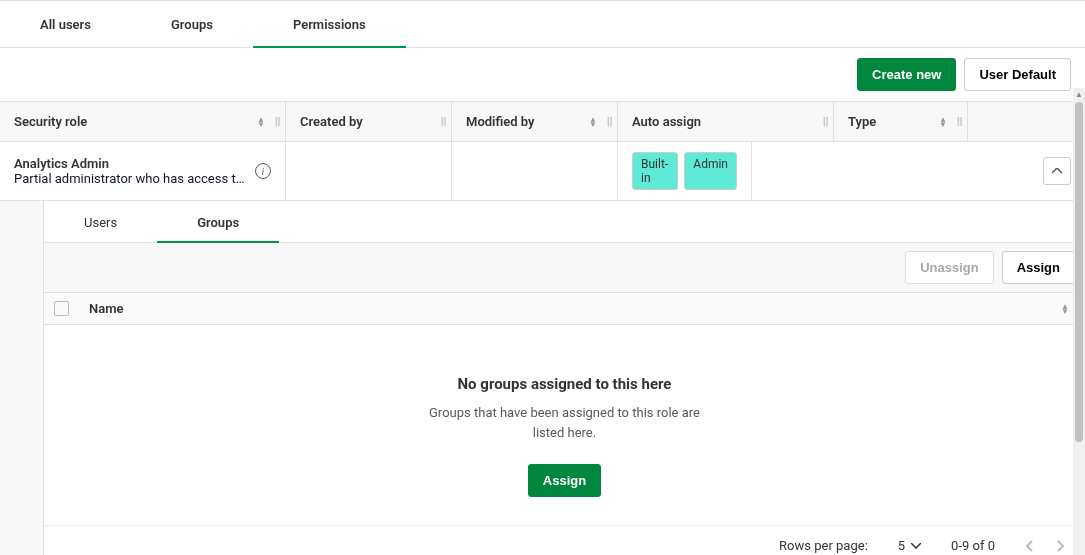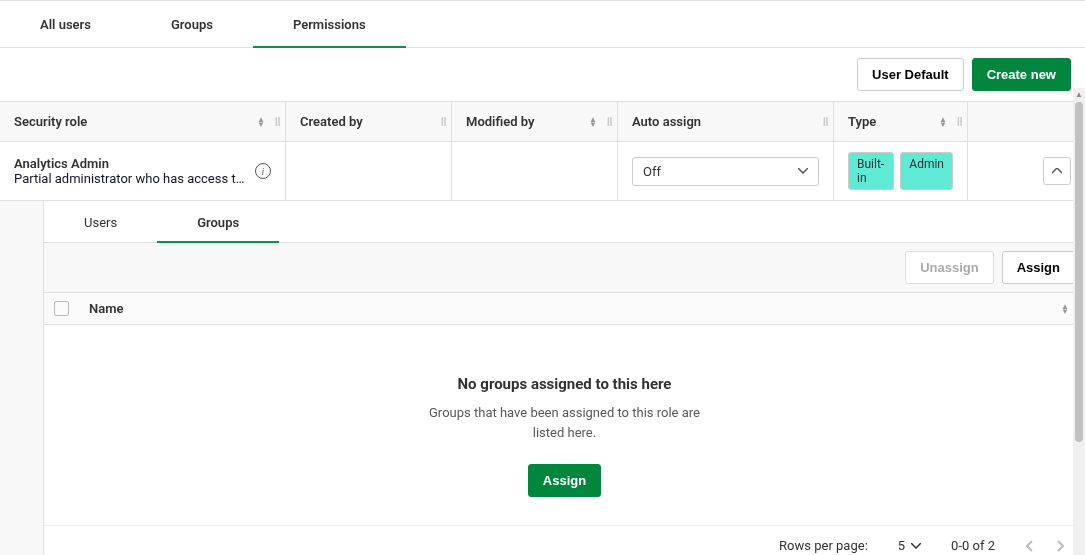--- a/index.html
+++ b/index.html
@@ -296,22 +296,22 @@
 </head>
 <body>
 
 <div class="top-tabs">
   <div class="top-tab">All users</div>
   <div class="top-tab">Groups</div>
   <div class="top-tab active">Permissions</div>
 </div>
 
 <div class="action-bar">
+  <button class="btn btn-primary">Create new</button>
   <button class="btn">User Default</button>
-  <button class="btn btn-primary">Create new</button>
 </div>
 
 <div class="table-header">
   <div class="th col-security">
     <span>Security role</span>
     <span class="sort-caret">
         <span>▲</span>
         <span>▼</span>
       </span>
     <span class="resize-handle">‖</span>
@@ -346,30 +346,20 @@
 <div class="table-row">
   <div class="td col-security" style="justify-content:space-between;">
     <div style="overflow:hidden;">
       <div class="role-name">Analytics Admin</div>
       <div class="role-desc">Partial administrator who has access t…</div>
     </div>
     <span class="info-icon">i</span>
   </div>
   <div class="td col-created"></div>
   <div class="td col-modified"></div>
-  <div class="td col-auto">
-    <div class="select-box">
-      <span>Off</span>
-      <span>
-        <svg width="10" height="6" viewBox="0 0 10 6">
-            <path d="M0 0 L5 5 L10 0" fill="none" stroke="#595959" stroke-width="1.5"></path>
-          </svg>
-      </span>
-    </div>
-  </div>
   <div class="td col-type">
     <div class="tags">
       <span class="tag">Built-in</span>
       <span class="tag">Admin</span>
     </div>
   </div>
   <div class="td col-actions">
     <span class="collapse-btn">
       <svg width="10" height="6" viewBox="0 0 10 6">
           <path d="M0 5 L5 0 L10 5" fill="none" stroke="#595959" stroke-width="1.5"></path>
@@ -404,21 +394,21 @@
       <button class="btn btn-primary">Assign</button>
     </div>
     <div class="pagination">
       <span>Rows per page:</span>
       <span class="rows-select">
         <span>5</span>
         <svg width="10" height="6" viewBox="0 0 10 6">
             <path d="M0 0 L5 5 L10 0" fill="none" stroke="#333" stroke-width="1.5"></path>
           </svg>
       </span>
-      <span>0-0 of 2</span>
+      <span>0-9 of 0</span>
       <span class="pager-arrows">
         <span class="pager-arrow">
           <svg width="8" height="12" viewBox="0 0 8 12">
               <path d="M7 1 L2 6 L7 11" fill="none" stroke="#bbb" stroke-width="2"></path>
             </svg>
         </span>
         <span class="pager-arrow">
           <svg width="8" height="12" viewBox="0 0 8 12">
               <path d="M1 1 L6 6 L1 11" fill="none" stroke="#bbb" stroke-width="2"></path>
             </svg>

